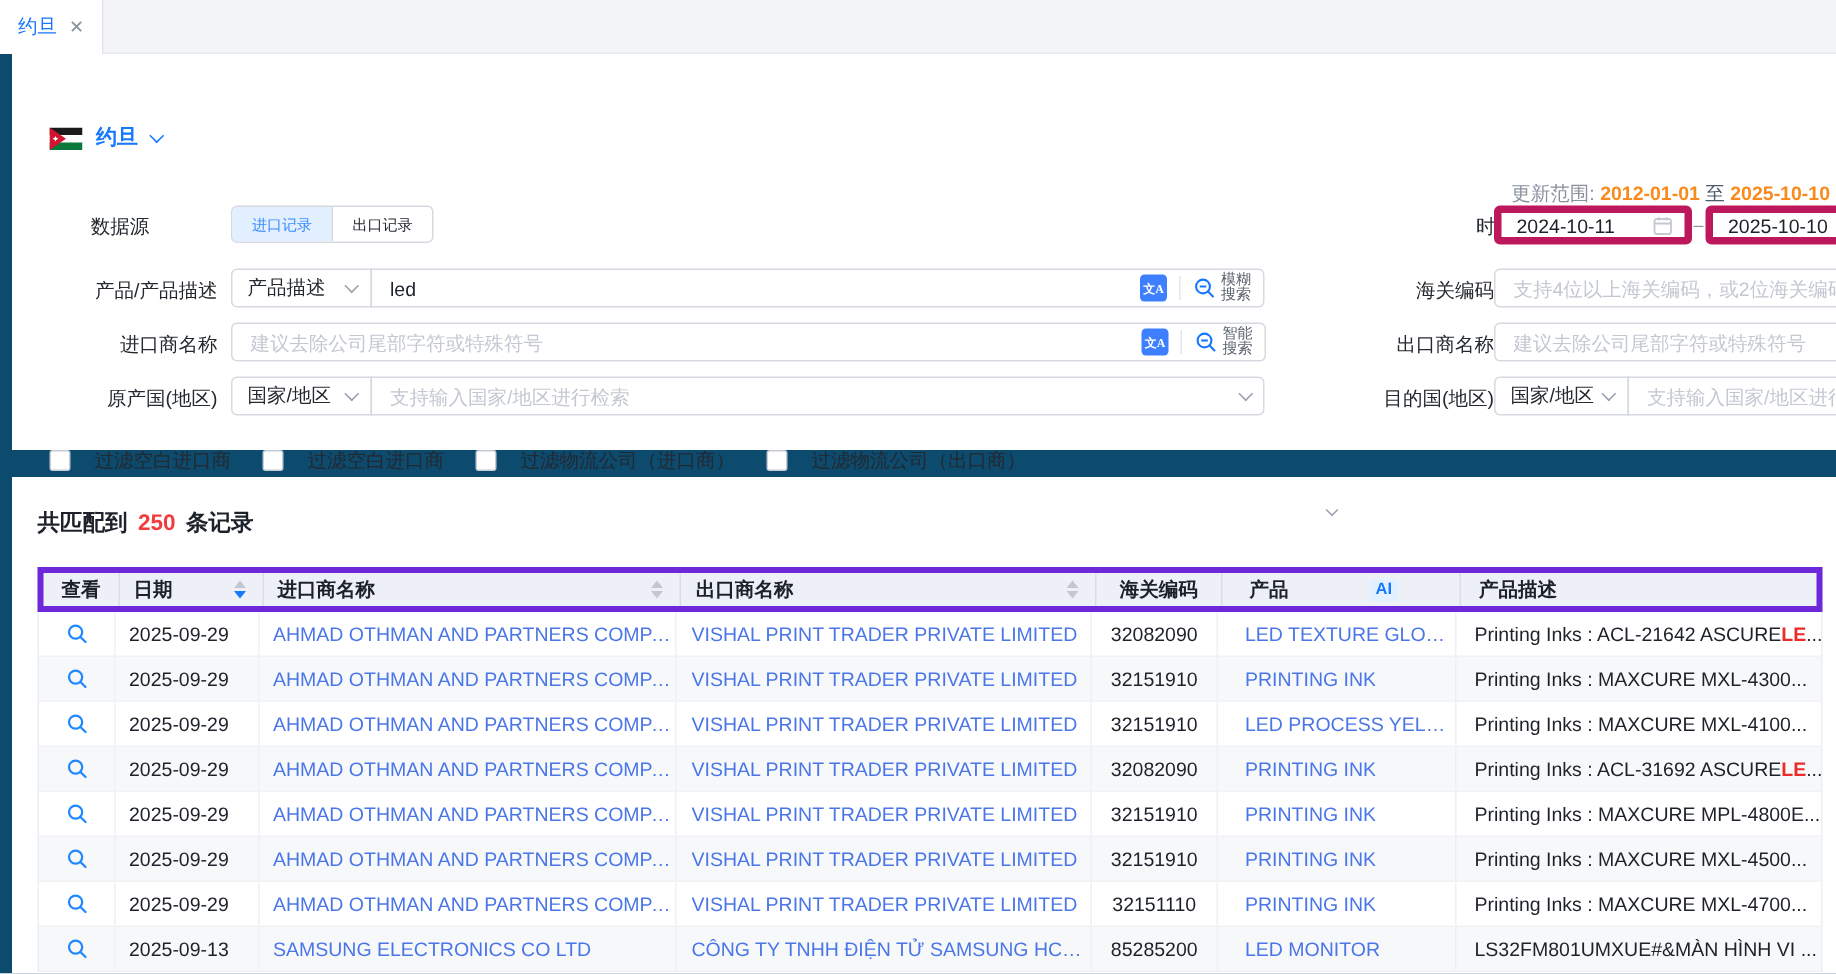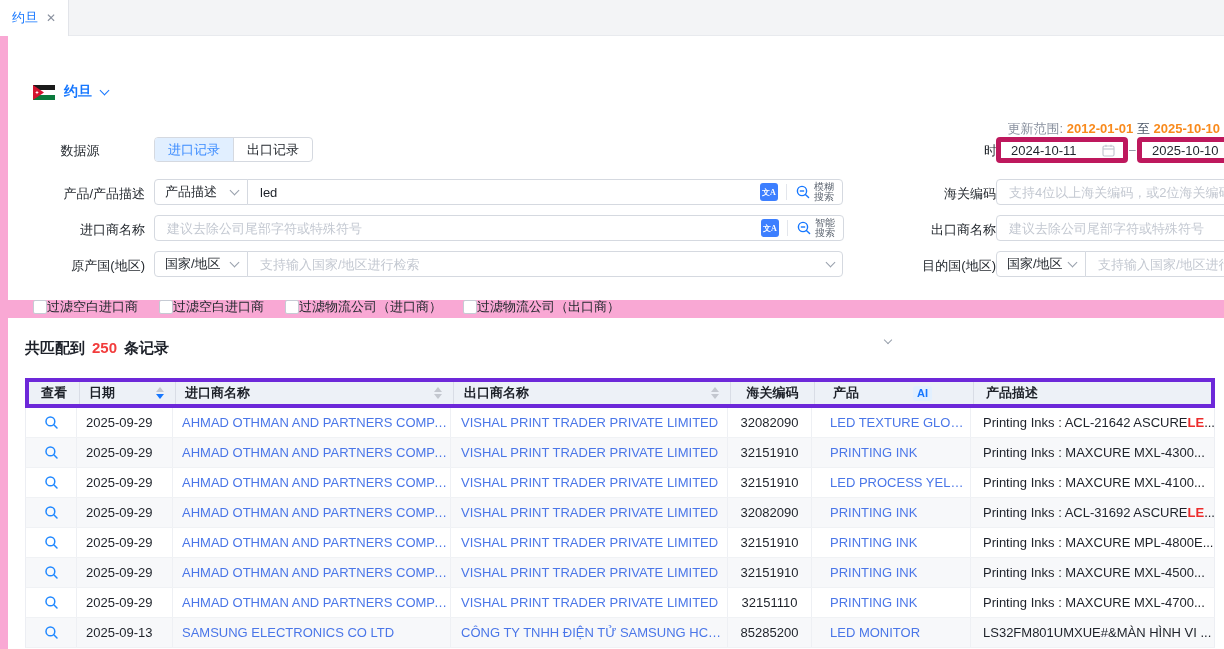--- a/index.html
+++ b/index.html
@@ -1,17 +1,17 @@
 <!DOCTYPE html>
 <html><head>
 <meta charset="utf-8">
 <style>
   * { margin:0; padding:0; box-sizing:border-box; }
   body { font-family:"Liberation Sans","DejaVu Sans",sans-serif; }
-  .screen{position:relative;width:1224px;height:649px;background:#f9a8d4;overflow:hidden;}
+  .screen{position:relative;width:1224px;height:649px;background:#0c4a6e;overflow:hidden;}
 
   
   .tabbar{position:absolute;left:0;top:0;width:1224px;height:36px;background:#f3f4f6;border-bottom:1px solid #e8eaee;}
   .tab{position:absolute;left:0;top:0;height:36px;min-width:68px;background:#fff;border-right:1px solid #e2e4e9;display:flex;align-items:center;justify-content:center;gap:8px;padding:0 12px;cursor:pointer;}
   .tab-label{color:#1677ff;font-size:13px;}
   .tab-close{color:#8a919f;font-size:12px;line-height:1;}
 
   
   .filter-card{position:absolute;left:8px;top:36px;width:1216px;height:264px;background:#fff;}
   .country{position:absolute;left:25px;top:47px;display:flex;align-items:center;gap:9px;cursor:pointer;}
@@ -19,42 +19,42 @@
   .chev{width:7px;height:7px;border-right:1.6px solid #98a0ac;border-bottom:1.6px solid #98a0ac;transform:rotate(45deg);margin-top:-4px;flex:none;}
   .chev.blue{border-color:#1677ff;}
   .update-range{position:absolute;top:84px;right:4px;font-size:13px;white-space:nowrap;}
   .update-range .ur-label{color:#8a919f;}
   .update-range .ur-date{color:#f98a1c;font-weight:bold;}
   .update-range .ur-to{color:#4e5969;}
 
   .flabel{position:absolute;width:130px;text-align:right;font-size:13px;color:#24292f;}
   .flabel.right-col{width:110px;}
 
-  .seg-group{position:absolute;left:146px;top:101px;height:25px;display:flex;border:1px solid #d5d9e0;border-radius:4px;overflow:hidden;background:#fff;font-size:13px;}
+  .seg-group{position:absolute;left:146px;top:101px;height:25px;display:flex;border:1px solid #d5d9e0;border-radius:4px;overflow:hidden;background:#fff;font-size:10px;}
   .seg{display:flex;align-items:center;padding:0 13px;cursor:pointer;}
   .seg.active{background:#e1efff;color:#3c8cff;}
   .seg.inactive{color:#24292f;border-left:1px solid #d5d9e0;}
 
   .compound{position:absolute;display:flex;height:26px;}
   .cselect{width:94px;border:1px solid #d5d9e0;border-radius:4px 0 0 4px;background:#fff;display:flex;align-items:center;justify-content:space-between;padding:0 9px 0 10px;font-size:13px;color:#24292f;cursor:pointer;flex:none;}
   .cbox{display:flex;align-items:center;border:1px solid #d5d9e0;background:#fff;padding:0 8px 0 12px;gap:8px;}
   .cbox.rt{border-radius:0 4px 4px 0;margin-left:-1px;}
   .cbox.all{border-radius:4px;}
   .cbox input{border:none;outline:none;flex:1;font-size:13px;color:#1d2129;min-width:0;background:transparent;font-family:inherit;}
   .cbox input::placeholder{color:#c3c8d1;}
   .tr-icon{width:18px;height:18px;border-radius:3px;background:#3d7fff;color:#fff;font-size:8px;font-weight:bold;display:flex;align-items:center;justify-content:center;flex:none;cursor:pointer;letter-spacing:0;font-family:Liberation Serif, serif;}
   .vdiv{width:1px;height:16px;background:#e3e6ec;flex:none;}
   .srch{display:flex;align-items:center;gap:3px;flex:none;cursor:pointer;}
   .srch-label{font-size:10px;line-height:10px;color:#5c6470;white-space:pre-line;}
 
   .datebox{position:absolute;height:26px;border:5px solid #be185d;border-radius:4px;background:#fff;display:flex;align-items:center;padding:0 8px 0 10px;font-size:13px;color:#1d2129;cursor:pointer;}
   .dash{position:absolute;color:#8a919f;font-size:12px;}
 
   .checks{position:absolute;left:25px;top:262px;display:flex;gap:21px;}
-  .chk-item{display:flex;align-items:center;gap:0;font-size:13px;color:#24292f;cursor:pointer;}
+  .chk-item{display:flex;align-items:center;gap:16px;font-size:13px;color:#24292f;cursor:pointer;}
   .chk-box{width:14px;height:14px;border:1px solid #c6cbd4;border-radius:2px;background:#fff;flex:none;}
 
   .notch{position:absolute;left:843px;top:300px;width:74px;height:13px;background:#fff;clip-path:polygon(0 0,100% 0,76% 100%,24% 100%);display:flex;align-items:flex-start;justify-content:center;cursor:pointer;z-index:3;}
   .notch .chev{width:6px;height:6px;margin-top:1px;}
 
   
   .results-card{position:absolute;left:8px;top:318px;width:1216px;height:331px;background:#fff;}
   .summary{position:absolute;left:17px;top:21px;font-size:15px;font-weight:bold;color:#1d2129;}
   .summary .cnt{color:#f23c3c;margin:0 7px;}
 

